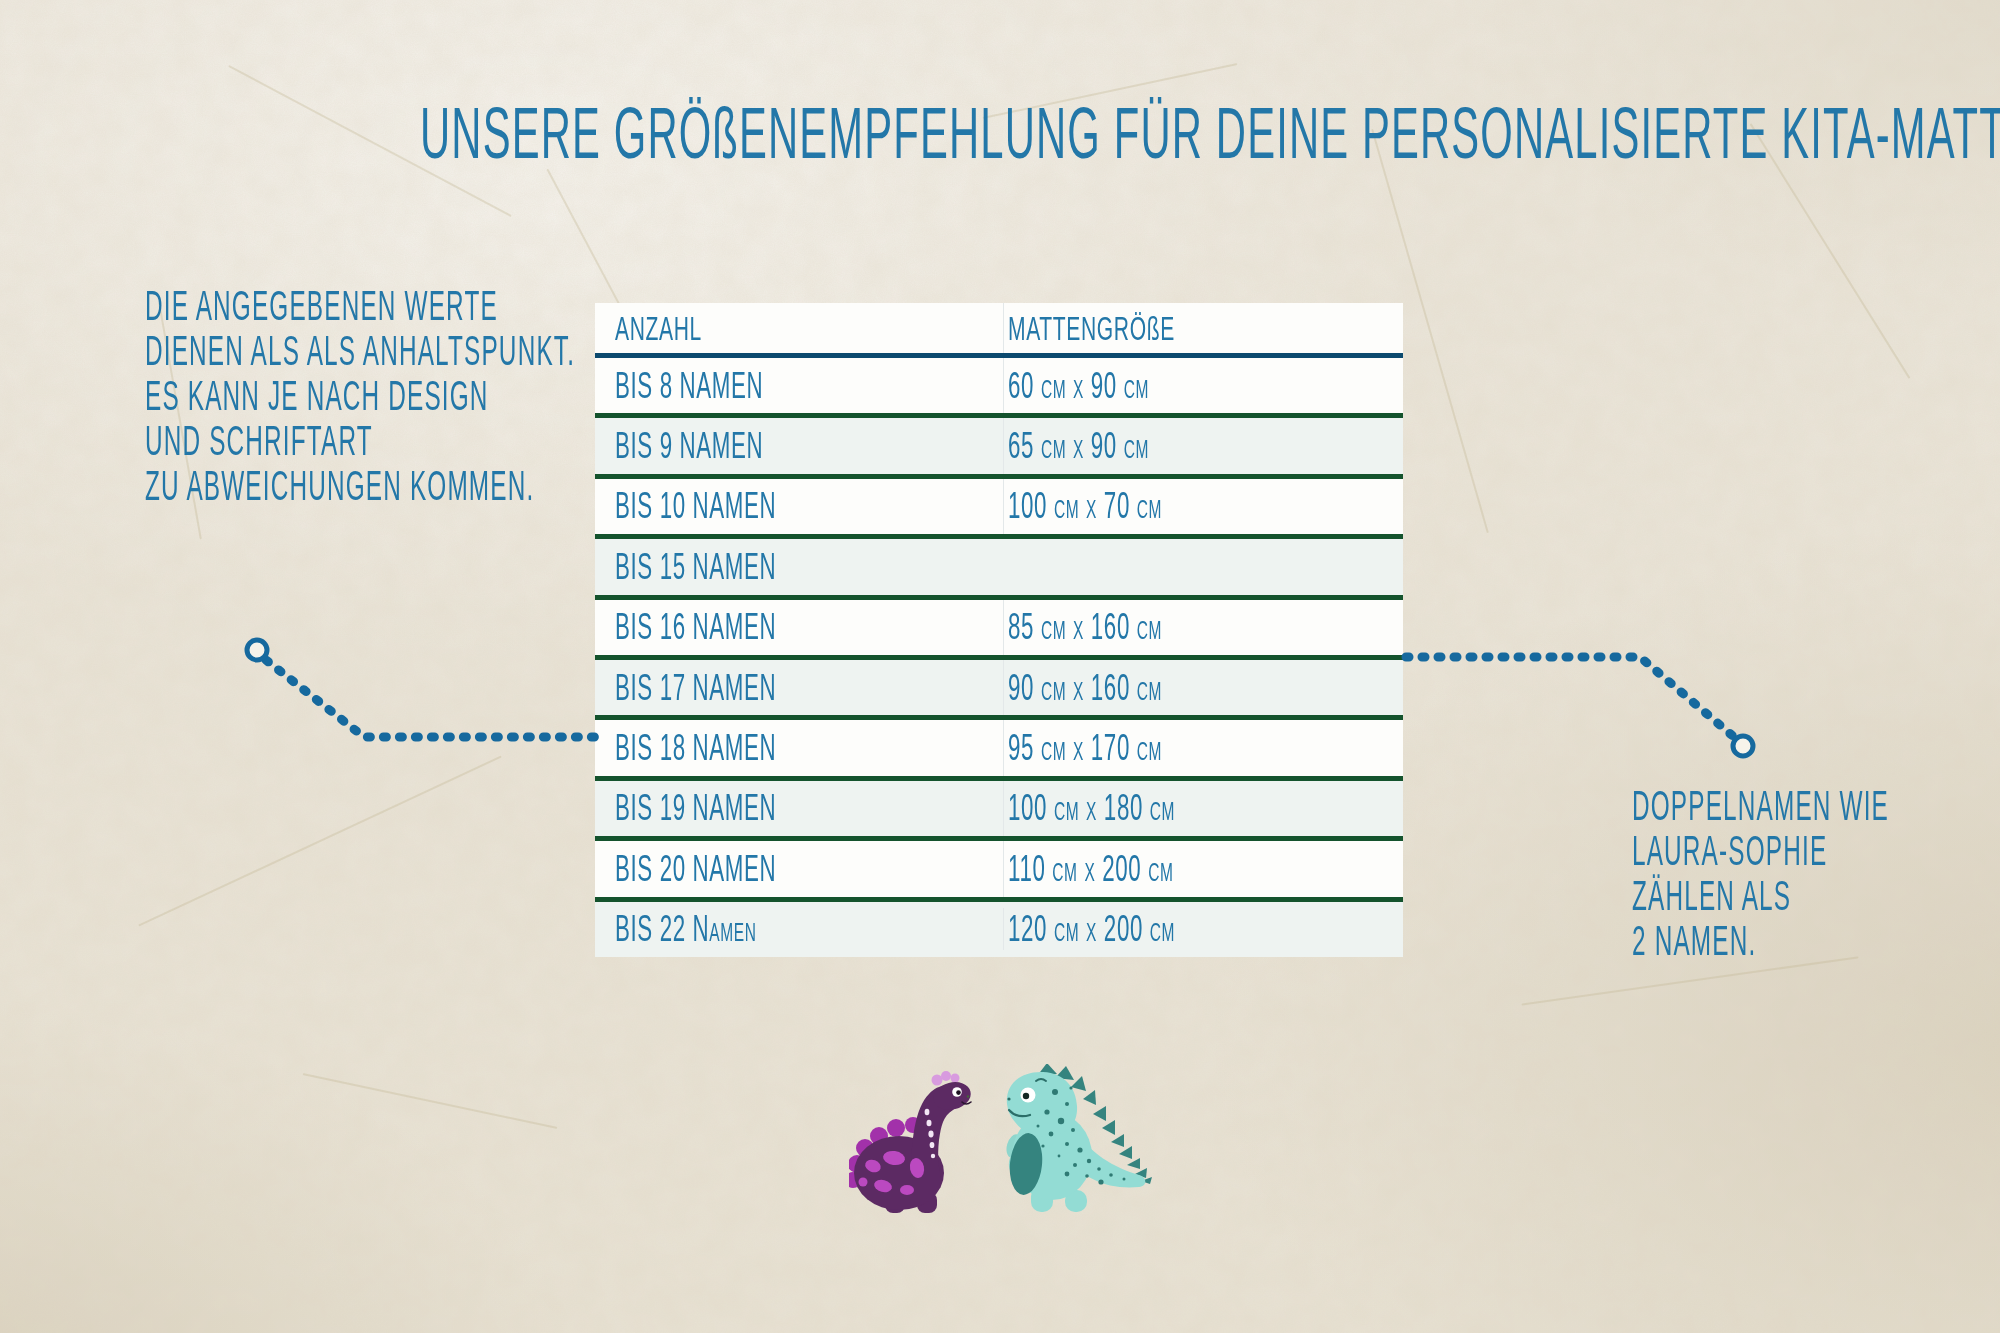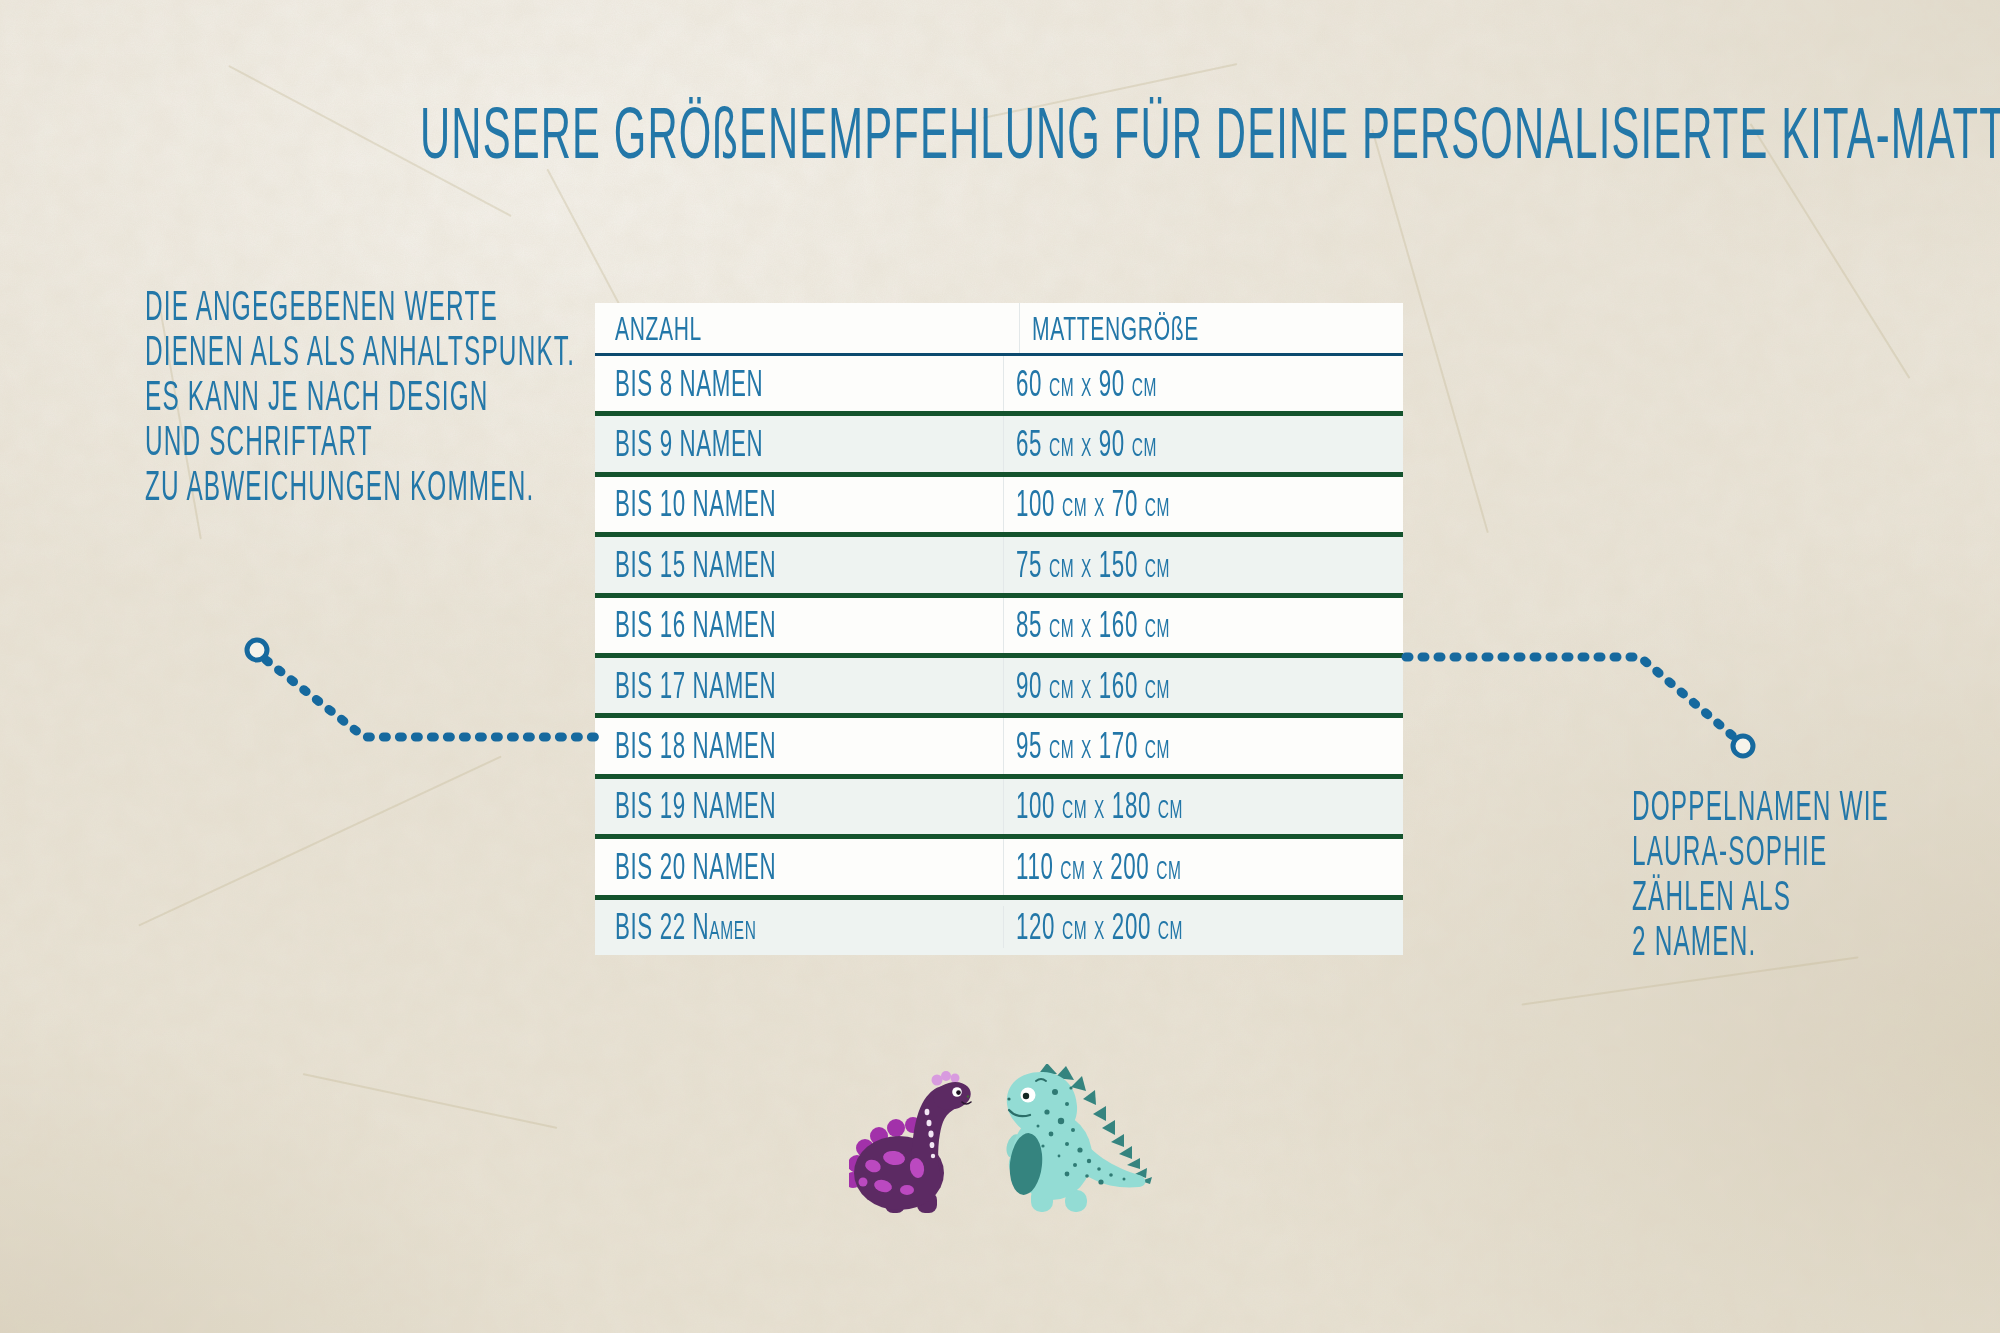--- a/index.html
+++ b/index.html
@@ -34,25 +34,25 @@
   }
   .note-left  { left:145px; top:283px; }
   .note-right { left:1632px; top:783px; }
 
   .size-table {
     position:absolute; left:595px; top:303px; width:808px;
     background:#fdfdfb;
   }
   .trow { display:flex; height:55.4px; border-bottom:5px solid #14532d; }
   .trow:last-child { border-bottom:none;align-items:center; }
-  .trow.thead { height:50px; border-bottom:3px solid #0c4a6e;gap:16px; }
+  .trow.thead { height:50px; border-bottom:5px solid #0c4a6e; }
   .trow:nth-child(odd):not(.thead) { background:#eef3f1; }
   .tcell { display:flex; align-items:center; }
   .c1 { width:408px; padding-left:20px; box-sizing:border-box; }
-  .c2 { flex:1; padding-left:12px; border-left:1px solid #e3e8e9; }
+  .c2 { flex:1; padding-left:4px; border-left:1px solid #e3e8e9; }
   .txt {
     font-size:36px; white-space:nowrap; letter-spacing:1px;
     font-variant:small-caps;
     transform:scaleX(0.62); transform-origin:0 50%;
   }
   .thead .txt { font-variant:normal; font-size:34px; }
 
   .connectors { position:absolute; left:0; top:0; width:2000px; height:1333px; pointer-events:none; }
 
   .dino { position:absolute; }
@@ -133,23 +133,20 @@
       <div class="tcell c1">
           <span class="txt ink">BIS 10 NAMEN</span>
         </div>
       <div class="tcell c2">
           <span class="txt ink">100 cm x 70 cm</span>
         </div>
     </div>
     <div class="trow">
       <div class="tcell c1">
           <span class="txt ink">BIS 15 NAMEN</span>
-        </div>
-      <div class="tcell c2">
-          <span class="txt ink">75 cm x 150 cm</span>
         </div>
     </div>
     <div class="trow">
       <div class="tcell c1">
           <span class="txt ink">BIS 16 NAMEN</span>
         </div>
       <div class="tcell c2">
           <span class="txt ink">85 cm x 160 cm</span>
         </div>
     </div>

